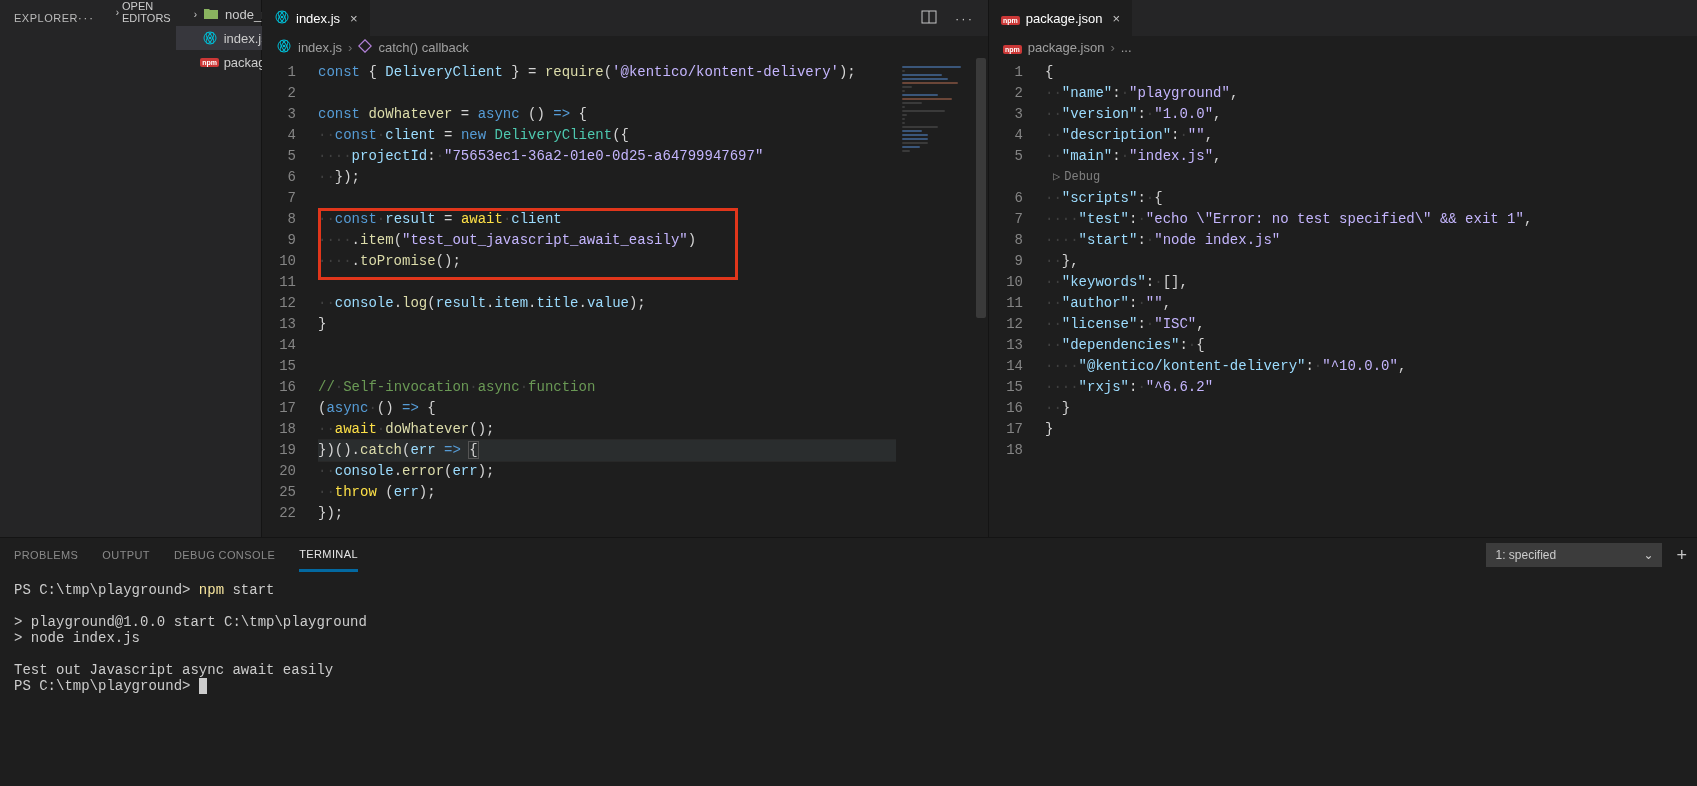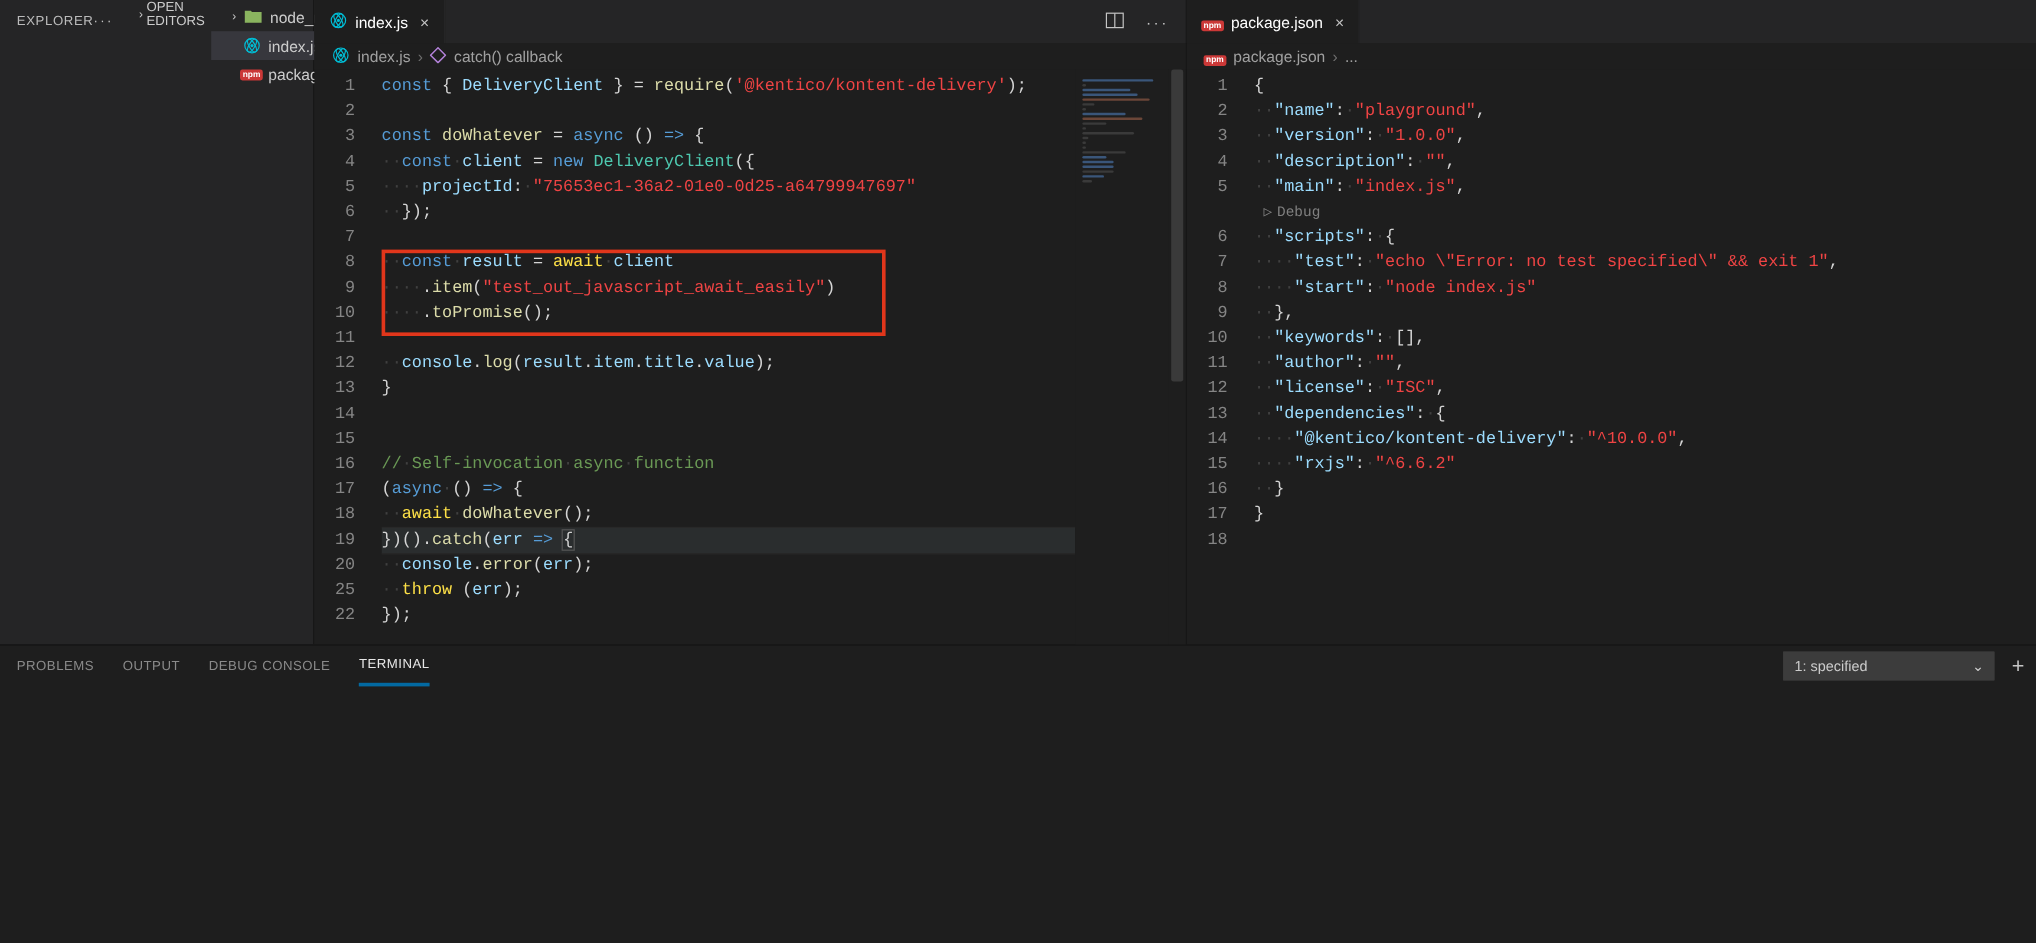--- a/index.html
+++ b/index.html
@@ -127,21 +127,21 @@
   border:3px solid #e1361b;
   z-index:5;
   pointer-events:none;
 }
 
 .kw { color:#569cd6; }   
 .kw2 { color:#fde047; }  
 .id { color:#9cdcfe; }   
 .fn { color:#dcdcaa; }   
 .cls { color:#4ec9b0; }  
-.str { color:#ef4444; }  
+.str { color:#c4b5fd; }  
 .cm { color:#6a9955; }   
 .ws { color:#404040; }
 .ptxt { color:#d4d4d4; }
 .prop { color:#9cdcfe; }
 
 .minimap {
   width:78px;
   background:#1e1e1e;
   position:relative;
 }
@@ -395,13 +395,21 @@
     <div class="panel-tab">DEBUG CONSOLE</div>
     <div class="panel-tab active">TERMINAL</div>
     <div class="panel-right">
       <div class="term-select">
         <span>1: specified</span>
         <span>⌄</span>
       </div>
       <span class="plus">+</span>
     </div>
   </div>
+  <div class="terminal" id="terminal-body"><span class="t-cmd2">PS C:\tmp\playground&gt; </span><span class="t-cmd">npm </span><span class="t-cmd2">start</span>
+
+&gt; playground@1.0.0 start C:\tmp\playground
+&gt; node index.js
+
+Test out Javascript async await easily
+<span class="t-cmd2">PS C:\tmp\playground&gt; </span><span class="t-cursor"></span>
 </div>
+</div>
 
 </body></html>

